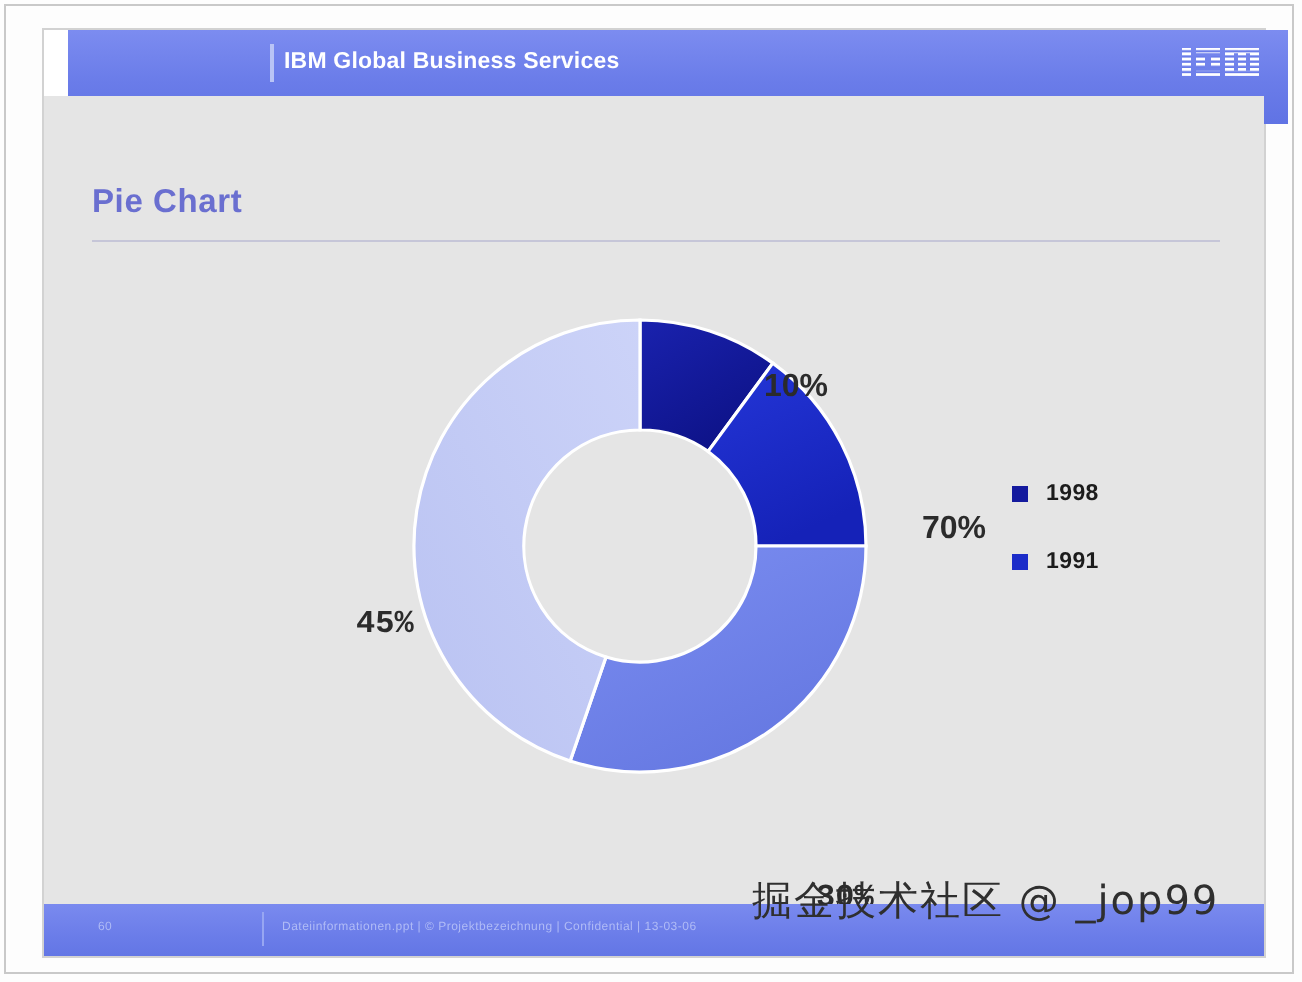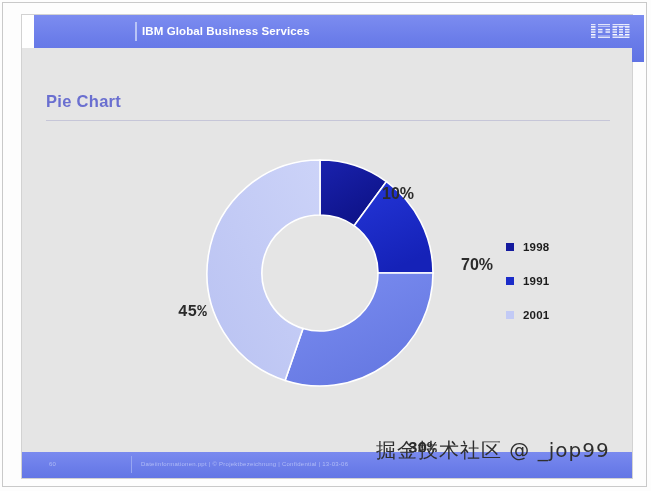--- a/index.html
+++ b/index.html
@@ -303,24 +303,20 @@
 
       <div class="legend">
         <div class="legend-item">
           <span class="legend-swatch" style="background:#141a9e"></span>
           <span class="legend-label">1998</span>
         </div>
         <div class="legend-item">
           <span class="legend-swatch" style="background:#1b2cc9"></span>
           <span class="legend-label">1991</span>
         </div>
-        <div class="legend-item">
-          <span class="legend-swatch" style="background:#c2caf5"></span>
-          <span class="legend-label">2001</span>
-        </div>
       </div>
 
     </div>
 
     <div class="footer-band">
       <div class="footer-page">60</div>
       <div class="footer-sep"></div>
       <div class="footer-text">Dateiinformationen.ppt | © Projektbezeichnung | Confidential | 13-03-06</div>
     </div>
 

